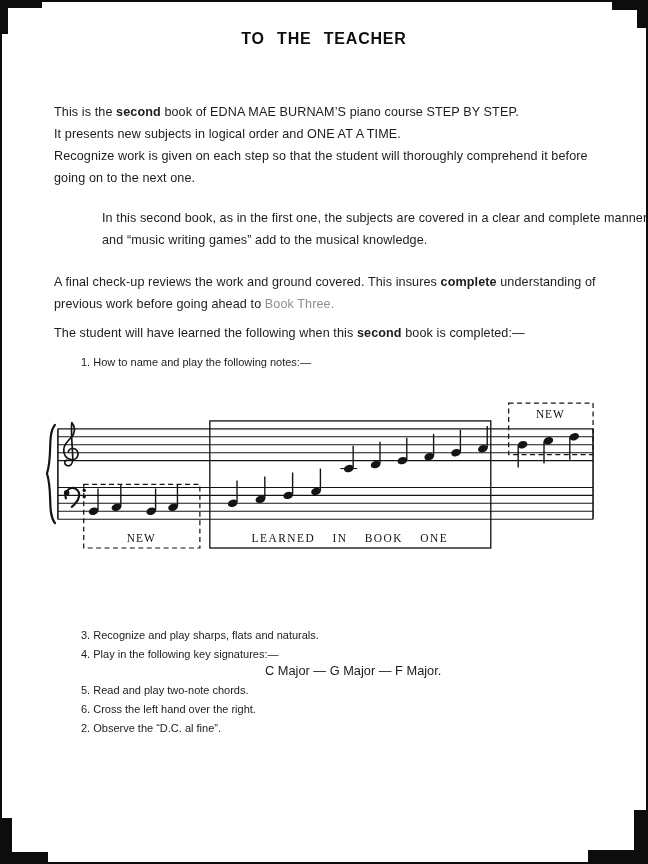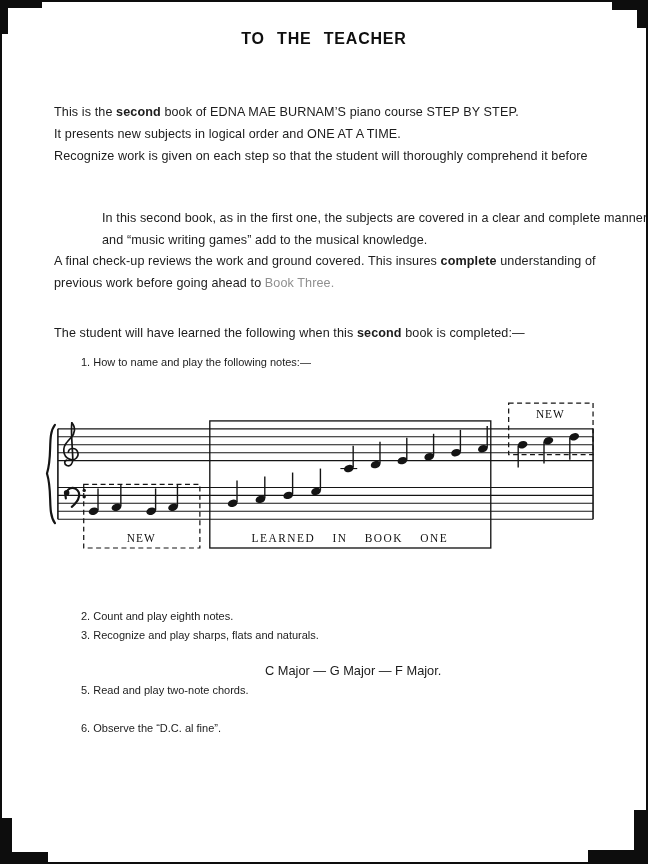--- a/index.html
+++ b/index.html
@@ -60,28 +60,29 @@
   <div class="corner c-bl-v"></div>
   <div class="corner c-br-h"></div>
   <div class="corner c-br-v"></div>
 
   <h1 class="title">TO THE TEACHER</h1>
 
   <div class="para" style="top:99px;">
     <div class="line"><span>This is the </span><b>second</b><span> book of EDNA MAE BURNAM’S piano course STEP BY STEP.</span></div>
     <div class="line">It presents new subjects in logical order and ONE AT A TIME.</div>
     <div class="line">Recognize work is given on each step so that the student will thoroughly comprehend it before</div>
+    <div class="line">going on to the next one.</div>
   </div>
 
   <div class="para" style="top:205px;margin-left:48px;">
     <div class="line">In this second book, as in the first one, the subjects are covered in a clear and complete manner</div>
     <div class="line">and “music writing games” add to the musical knowledge.</div>
   </div>
 
-  <div class="para" style="top:248px;">
+  <div class="para" style="top:269px;">
     <div class="line"><span>A final check-up reviews the work and ground covered. This insures </span><b>complete</b><span> understanding of</span></div>
     <div class="line"><span>previous work before going ahead to </span><span class="book-three">Book Three.</span></div>
   </div>
 
   <div class="para" style="top:320px;">
     <div class="line"><span>The student will have learned the following when this </span><b>second</b><span> book is completed:—</span></div>
   </div>
 
   <div class="list-line" style="top:352px;">1. How to name and play the following notes:—</div>
 
@@ -196,19 +197,20 @@
             <line x1="503.6" x2="503.6" y1="41" y2="63" stroke="#141414" stroke-width="1.4"></line>
           </g>
           <g>
             <ellipse cx="534" cy="36" rx="5" ry="3.6" transform="rotate(-18 534 36)" fill="#141414"></ellipse>
             <line x1="529.6" x2="529.6" y1="37" y2="59" stroke="#141414" stroke-width="1.4"></line>
           </g>
         </g>
     </svg>
   </div>
 
-  <div class="list-line" style="top:606px;">2. Count and play eighth notes.</div>
   <div class="list-line" style="top:625px;">3. Recognize and play sharps, flats and naturals.</div>
+  <div class="list-line" style="top:644px;">4. Play in the following key signatures:—</div>
   <div class="keysig" style="top:661px;">C Major — G Major — F Major.</div>
   <div class="list-line" style="top:680px;">5. Read and play two-note chords.</div>
-  <div class="list-line" style="top:718px;">6. Observe the “D.C. al fine”.</div>
+  <div class="list-line" style="top:699px;">6. Cross the left hand over the right.</div>
+  <div class="list-line" style="top:718px;">2. Observe the “D.C. al fine”.</div>
 
 </div>
 
 </body></html>

